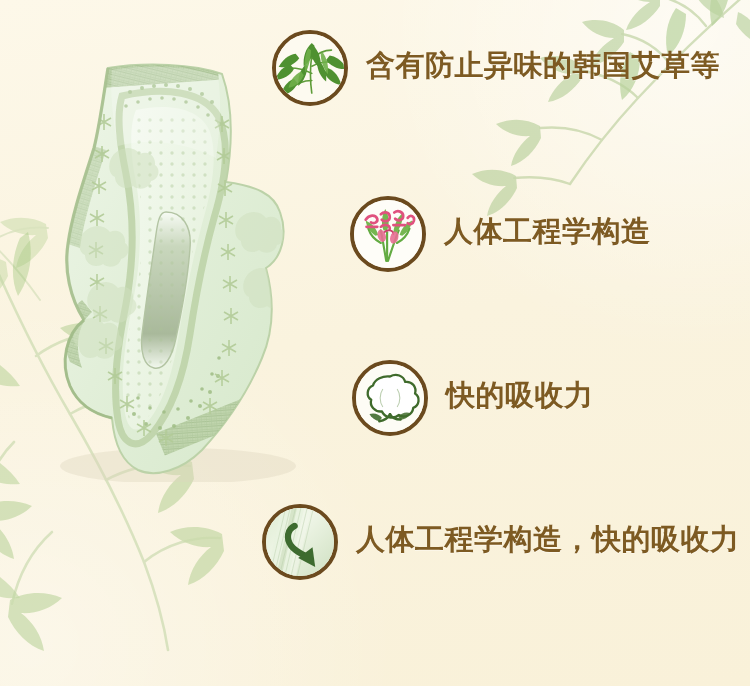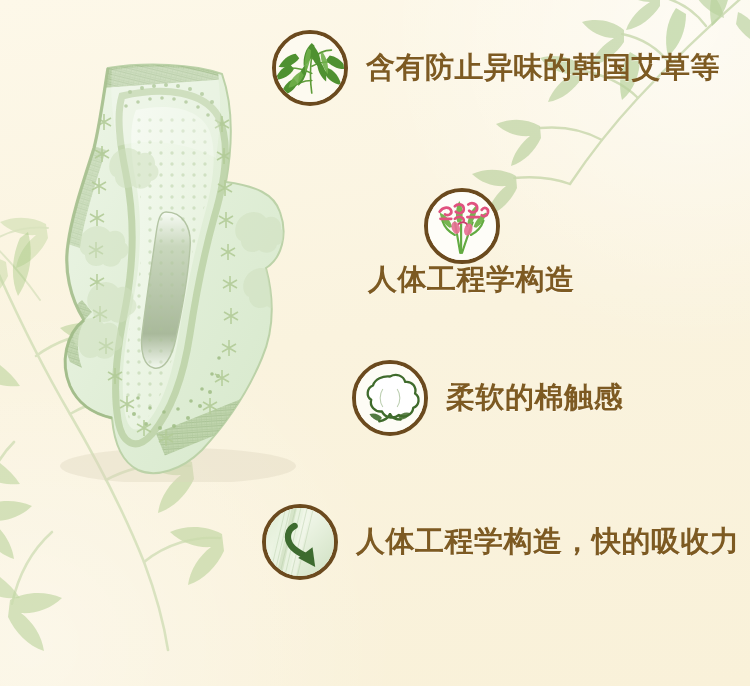--- a/index.html
+++ b/index.html
@@ -7,21 +7,21 @@
     margin: 0;
     padding: 0;
     background: #ffffff;
   }
   #stage {
     position: relative;
     width: 750px;
     height: 686px;
     overflow: hidden;
     background: #fbf5e2;
-    font-family: Liberation Serif, serif;
+    font-family: Liberation Mono, monospace;
   }
 
   
   .bg-wash {
     position: absolute;
     inset: 0;
     background:
       radial-gradient(circle at 92% 4%, rgba(255,255,255,0.55) 0%, rgba(255,255,255,0) 34%),
       radial-gradient(circle at 4% 94%, rgba(255,255,255,0.40) 0%, rgba(255,255,255,0) 38%),
       linear-gradient(170deg, #fdf8e9 0%, #faf3de 48%, #f9f1d9 100%);
@@ -70,21 +70,21 @@
     font-size: 29px;
     line-height: 1.1;
     font-weight: bold;
     letter-spacing: 0.5px;
     white-space: nowrap;
     text-shadow: 0 1px 0 rgba(255,255,255,0.45);
   }
 
   
   .feature-1 { left: 272px; top: 30px; }
-  .feature-2 { left: 350px; top: 188px; flex-direction: column; }
+  .feature-2 { left: 350px; top: 196px; }
   .feature-3 { left: 352px; top: 360px; }
   .feature-4 { left: 262px; top: 504px; }
 </style>
 </head>
 <body>
 
 <div id="stage">
 
   <div class="bg-wash"></div>
 
@@ -458,21 +458,21 @@
         </g>
         <path d="M26 64 c-5-1-9-4-11-8 c5-2 11 0 14 4 z" fill="#3f6b2c" opacity="0.9"></path>
         <path d="M50 62 c5 0 9-3 11-7 c-5-2-11 0-14 4 z" fill="#3f6b2c" opacity="0.85"></path>
 
         <g stroke="#8fae7c" stroke-width="1.2" fill="none" opacity="0.6">
           <path d="M30 28 C26 34 26 42 30 48"></path>
           <path d="M46 28 C50 34 50 42 46 48"></path>
         </g>
       </svg>
     </div>
-    <div class="feature-label">柔软的棉触感</div>
+    <div class="feature-label">快的吸收力</div>
   </div>
 
   <div class="feature feature-4">
     <div class="feature-icon">
       <svg viewBox="0 0 76 76" xmlns="http://www.w3.org/2000/svg">
         <defs>
           <linearGradient id="padPhoto" x1="0" y1="0" x2="1" y2="1">
             <stop offset="0%" stop-color="#dfedd3"></stop>
             <stop offset="40%" stop-color="#eef5e6"></stop>
             <stop offset="100%" stop-color="#cfe0c1"></stop>

